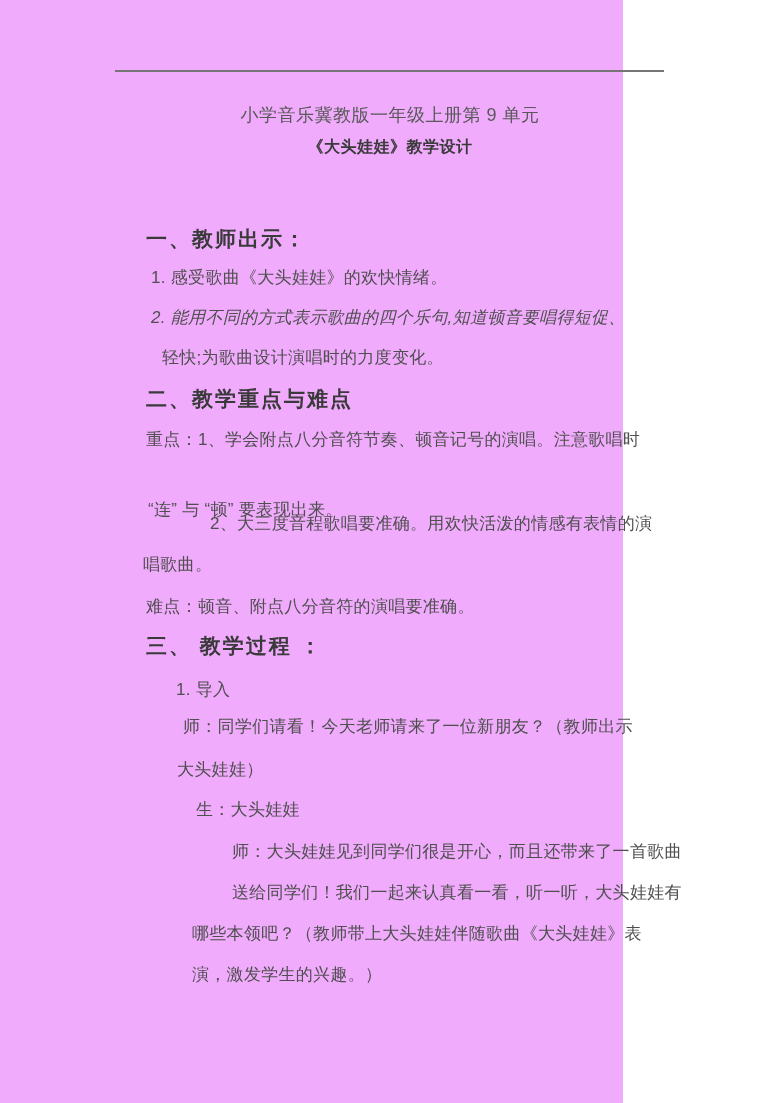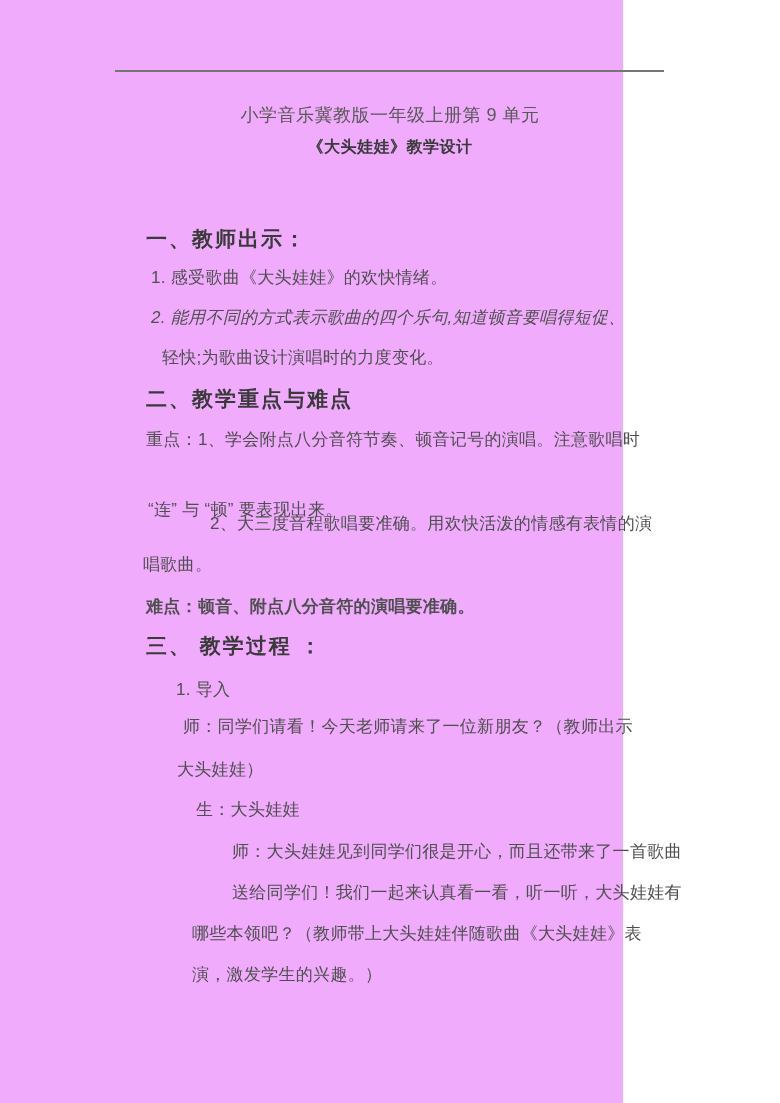--- a/index.html
+++ b/index.html
@@ -77,21 +77,21 @@
   <div class="ln hd" style="left:146px; top:386px;">二、教学重点与难点</div>
 
   <div class="ln" style="left:146px; top:427px;">重点：1、学会附点八分音符节奏、顿音记号的演唱。注意歌唱时</div>
 
   <div class="ln" style="left:148px; top:469px;margin-top:28px;">“连” 与 “顿” 要表现出来。</div>
 
   <div class="ln" style="left:210px; top:511px;">2、大三度音程歌唱要准确。用欢快活泼的情感有表情的演</div>
 
   <div class="ln" style="left:143px; top:552px;">唱歌曲。</div>
 
-  <div class="ln" style="left:146px; top:594px;font-weight:bold;">难点：顿音、附点八分音符的演唱要准确。</div>
+  <div class="ln" style="left:146px; top:594px;">难点：顿音、附点八分音符的演唱要准确。</div>
 
   <div class="ln hd" style="left:146px; top:633px;">三、 教学过程 ：</div>
 
   <div class="ln" style="left:144px; top:677px;margin-left:32px;">1. 导入</div>
 
   <div class="ln" style="left:183px; top:714px;">师：同学们请看！今天老师请来了一位新朋友？（教师出示</div>
 
   <div class="ln" style="left:177px; top:757px;">大头娃娃）</div>
 
   <div class="ln" style="left:196px; top:797px;">生：大头娃娃</div>

